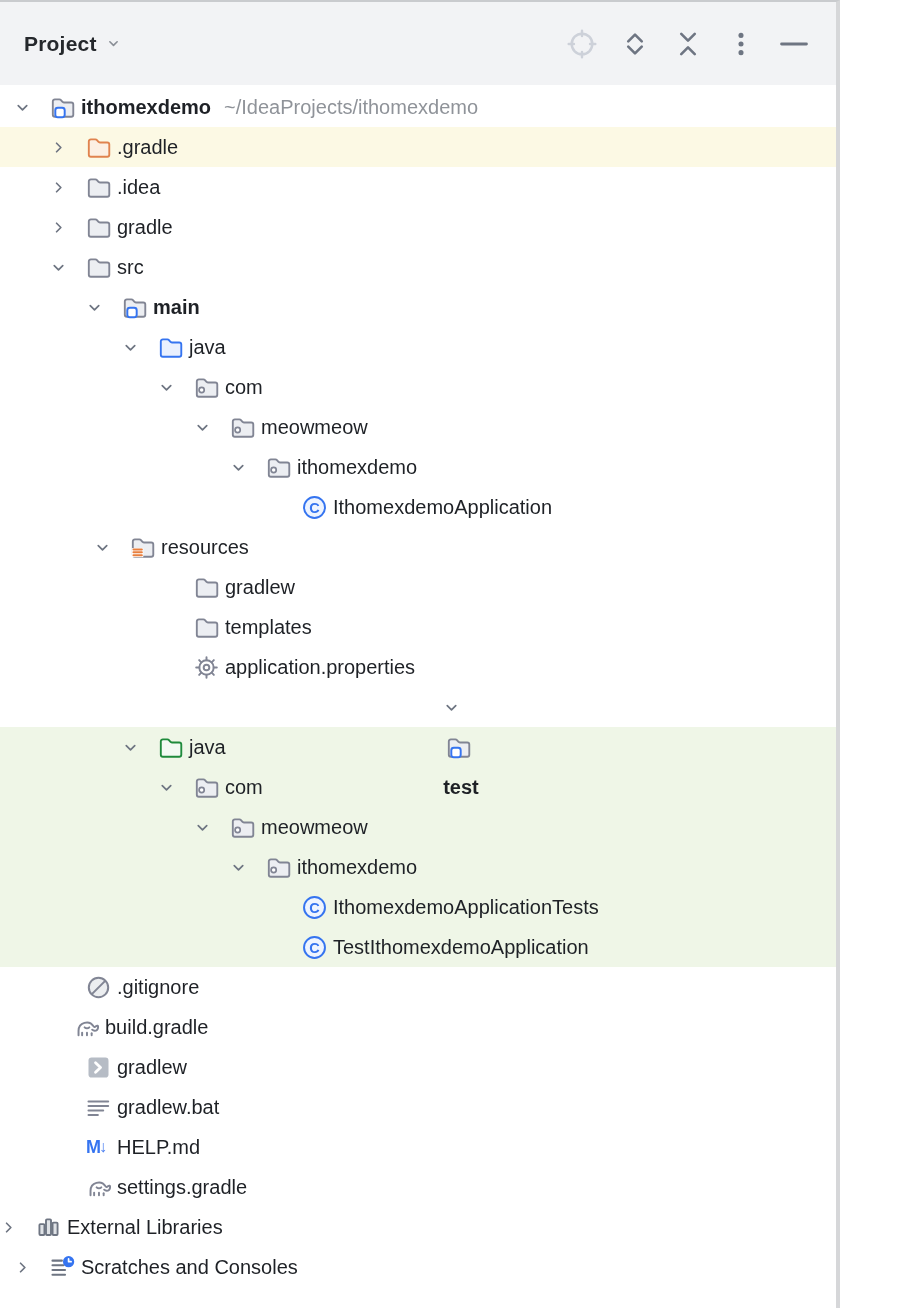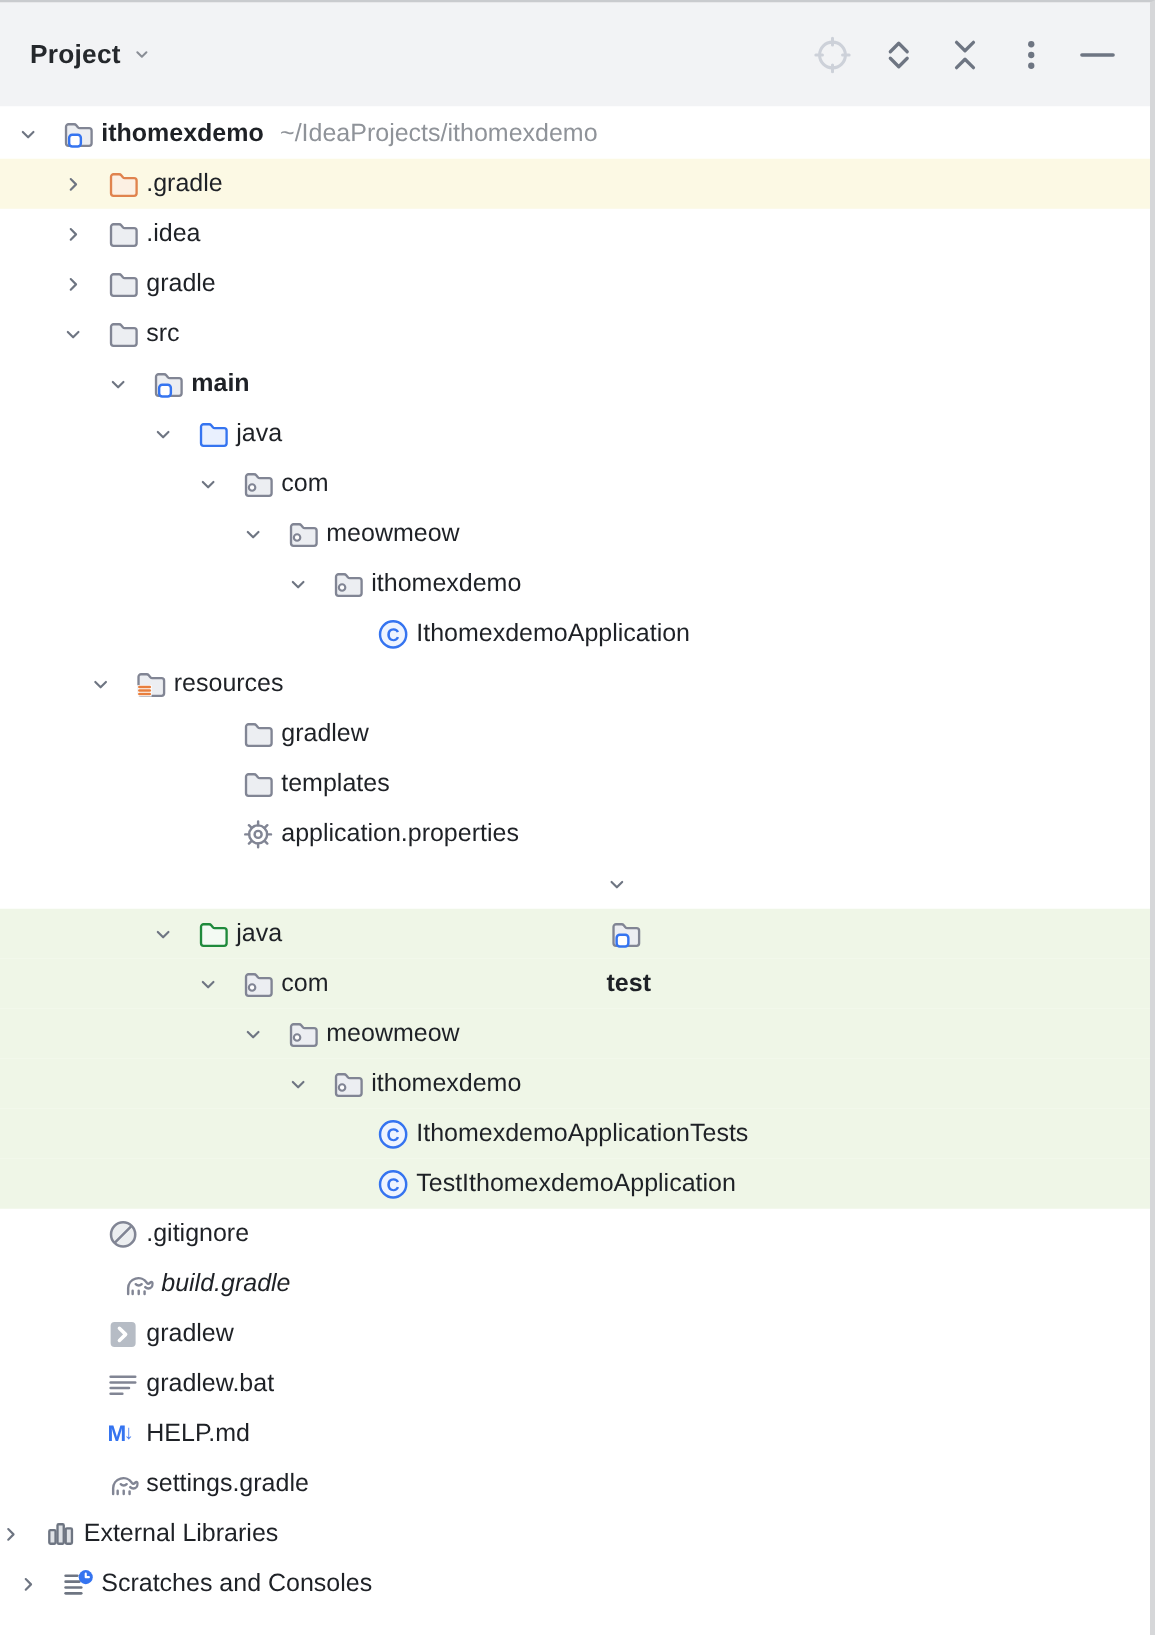--- a/index.html
+++ b/index.html
@@ -1,18 +1,18 @@
 <!DOCTYPE html>
 <html><head>
 <meta charset="utf-8">
 <style>
   html,body{margin:0;padding:0;background:#fff;}
   body{font-family:"Liberation Sans",sans-serif;}
   .panel{
-    position:relative;width:924px;height:1308px;background:#fff;
+    position:relative;width:840px;height:1308px;background:#fff;
     box-sizing:border-box;border-top:2px solid #c9cbce;border-right:4px solid #d6d7d9;
     overflow:hidden;
   }
   .header{
     height:83px;background:#f2f3f5;display:flex;align-items:center;
     justify-content:space-between;padding:0 26px 0 24px;
   }
   .title-group{display:flex;align-items:center;gap:9px;cursor:pointer;}
   .title{font-size:21px;font-weight:700;color:#25282c;letter-spacing:.2px;}
   .actions{display:flex;align-items:center;gap:21px;}
@@ -227,21 +227,21 @@
       <div class="row" style="padding-left: 266px;">
         <span class="chev"></span>
         <span class="nodeicon">
           <svg width="25" height="25" viewBox="0 0 16 16">
             <circle cx="8" cy="8" r="6.7" fill="#eef4ff" stroke="#3574f0" stroke-width="1.25"></circle>
             <text x="8" y="11.3" text-anchor="middle" font-size="9.3" font-weight="bold" fill="#3574f0" font-family="Liberation Sans, sans-serif">C</text>
           </svg>
         </span>
         <span class="label">IthomexdemoApplication</span>
       </div>
-      <div class="row" style="padding-left: 72px;">
+      <div class="row" style="padding-left: 94px;">
         <span class="chev">
           <svg width="17" height="17" viewBox="0 0 16 16">
             <path d="M4 6.2 L8 10.2 12 6.2" fill="none" stroke="#6e7582" stroke-width="1.6" stroke-linecap="round" stroke-linejoin="round"></path>
           </svg>
         </span>
         <span class="nodeicon">
           <svg width="25" height="25" viewBox="0 0 16 16">
             <path d="M1.8 12.6 V4.1 c0-.72.58-1.3 1.3-1.3 h2.9 c.4 0 .77.18 1.02.48 l.84 1.02 c.25.3.62.48 1.02.48 h4.72 c.72 0 1.3.58 1.3 1.3 v6.52 c0 .72-.58 1.3-1.3 1.3 H3.1 c-.72 0-1.3-.58-1.3-1.3 Z" fill="#eceef2" stroke="#818594" stroke-width="1.2" stroke-linejoin="round"></path>
             <rect x="1.1" y="8.4" width="7.4" height="5.8" fill="#fff"></rect>
             <g stroke="#e87f3e" stroke-width="1.25" stroke-linecap="round">
@@ -376,21 +376,21 @@
       <div class="row" style="padding-left: 50px;">
         <span class="chev"></span>
         <span class="nodeicon">
           <svg width="25" height="25" viewBox="0 0 16 16">
             <circle cx="8" cy="8" r="6.2" fill="#eceef0" stroke="#818594" stroke-width="1.3"></circle>
             <path d="M3.9 12.1 L12.1 3.9" stroke="#818594" stroke-width="1.3" stroke-linecap="round"></path>
           </svg>
         </span>
         <span class="label">.gitignore</span>
       </div>
-      <div class="row" style="padding-left: 62px; font-style: italic;">
+      <div class="row" style="padding-left: 38px;">
         <span class="chev"></span>
         <span class="nodeicon">
           <svg width="25" height="25" viewBox="0 0 16 16">
             <g fill="none" stroke="#818594" stroke-width="1.25" stroke-linecap="round" stroke-linejoin="round">
               <path d="M2.9 12.9 V10 a5.2 5.2 0 0 1 9.6-2.75 c.3.45.92.53 1.32.18 l.5-.44 c.44-.38 1.12-.07 1.12.5 0 1.5-.86 2.6-2.2 2.6 -.62 0-1.18-.26-1.58-.7"></path>
               <path d="M5.2 12.9 v-1.6"></path>
               <path d="M8.3 12.9 v-1.6"></path>
               <path d="M11.3 12.9 v-1.3"></path>
               <path d="M9.8 7.9 c-.8.85-2.2.85-3 0"></path>
             </g>

